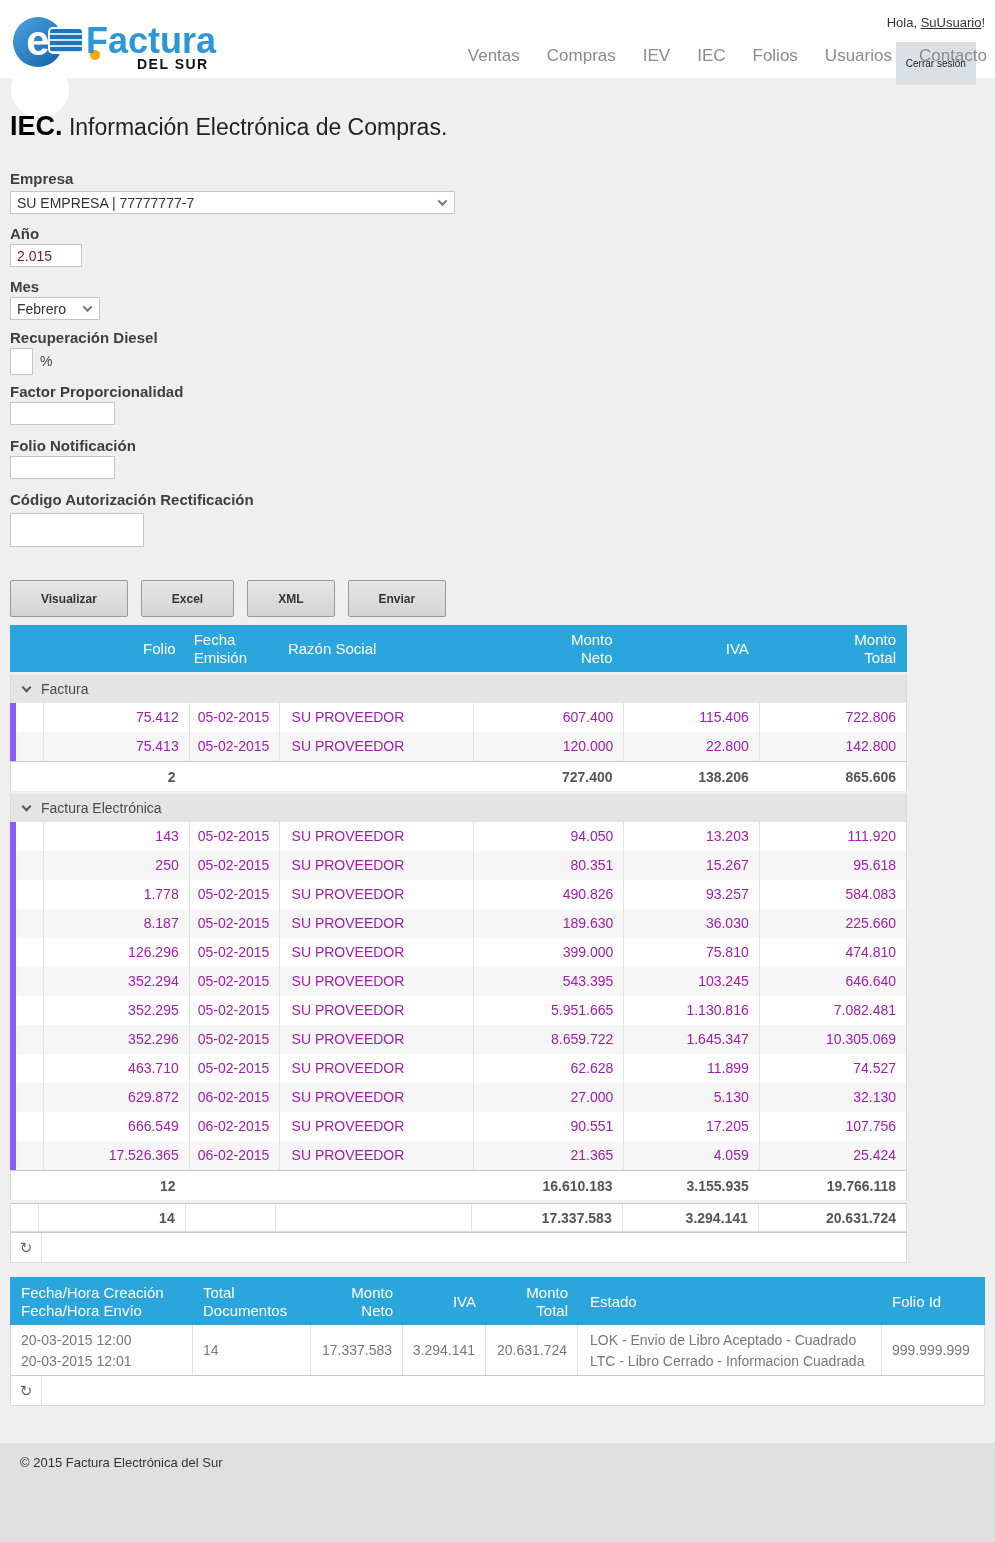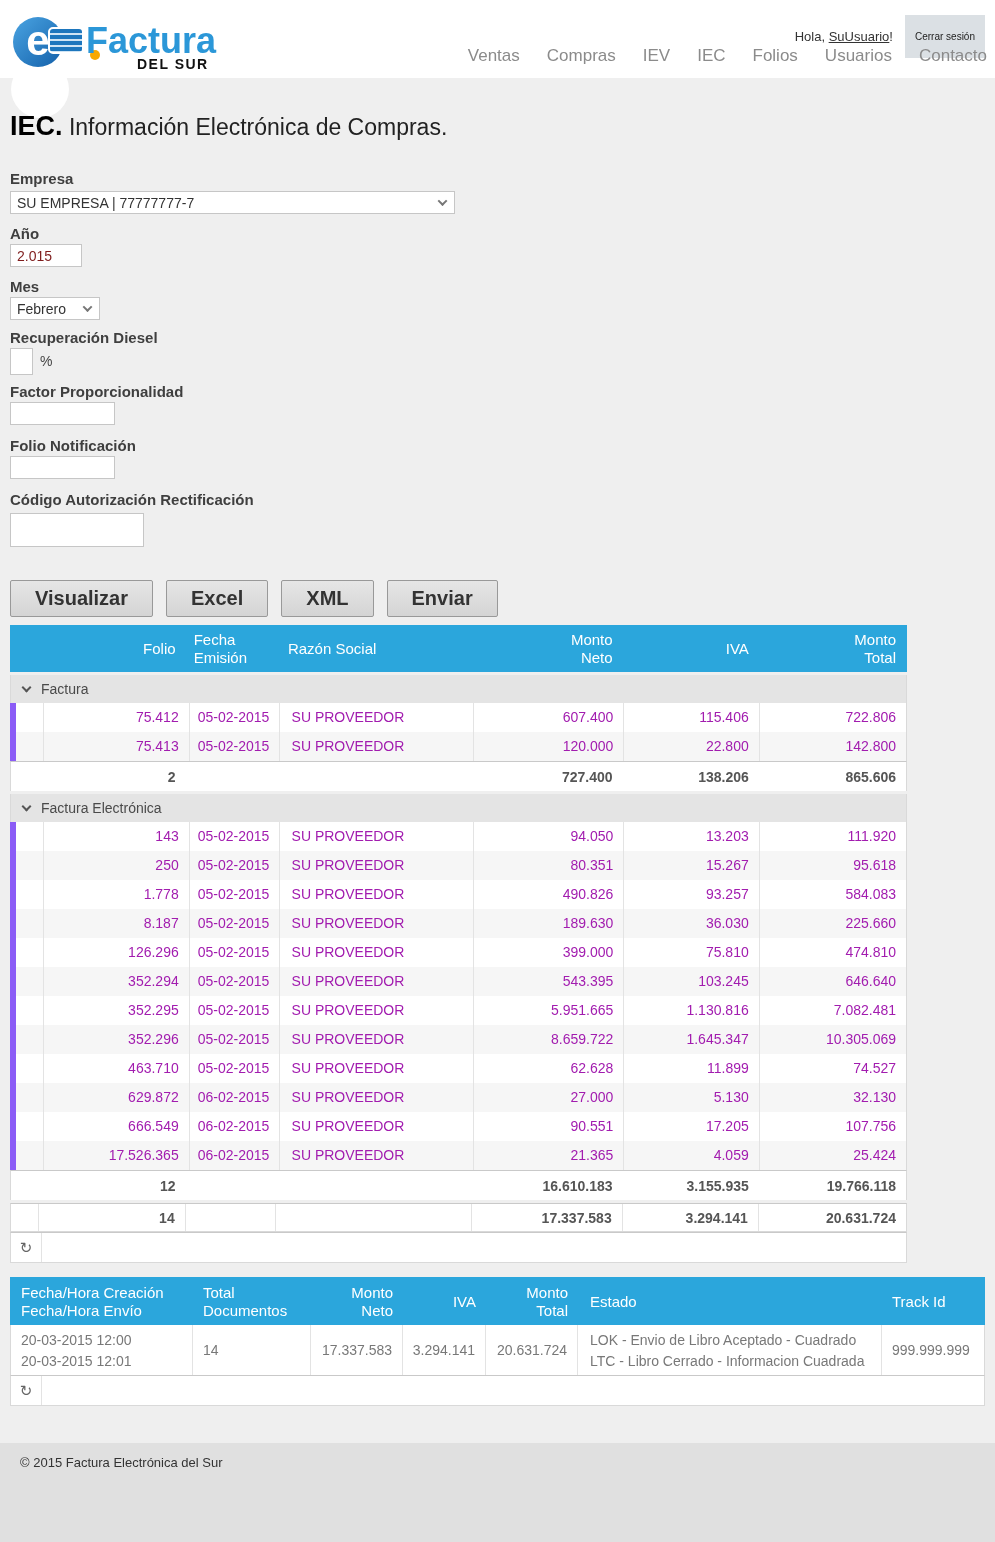--- a/index.html
+++ b/index.html
@@ -13,21 +13,21 @@
   .logo { position: absolute; left: 0; top: 0; width: 260px; height: 78px; }
   .logo-e { position: absolute; left: 13px; top: 17px; width: 50px; height: 50px; border-radius: 50%;
             background: linear-gradient(135deg, #4aa4e2 0%, #1b6ab2 85%); color: #fff;
             font-size: 42px; font-weight: bold; text-align: center; line-height: 47px; }
   .logo-badge { position: absolute; left: 48px; top: 27px; width: 36px; height: 27px; border: 2px solid #fff;
                 border-radius: 5px; background: repeating-linear-gradient(180deg, #1d76bd 0 4px, #cfe4f4 4px 6px); }
   .logo-dot { position: absolute; left: 90px; top: 50px; width: 10px; height: 10px; border-radius: 50%; background: #f7a800; }
   .logo-brand { position: absolute; left: 86px; top: 20px; font-size: 36px; font-weight: bold; color: #2b97d8; letter-spacing: 0px; }
   .logo-sub { position: absolute; left: 137px; top: 56px; font-size: 14px; font-weight: bold; color: #111; letter-spacing: 1.5px; }
 
-  .greeting { position: absolute; top: 15px; right: 10px; display: flex; align-items: center; gap: 12px; font-size: 13px; color: #333; }
+  .greeting { position: absolute; top: 15px; right: 10px; display: flex; align-items: center; gap: 12px; font-size: 13px; color: #333; flex-direction: column; }
   .greeting a { color: #333; text-decoration: underline; cursor: pointer; }
   .logout-btn { background: #dbe0e4; border: none; padding: 16px 10px; font-size: 10px; color: #222;
                 font-family: "Liberation Sans", sans-serif; cursor: pointer; }
 
   .nav { position: absolute; top: 46px; right: 8px; display: flex; gap: 27px; font-size: 17px; color: #8b8b8b; }
   .nav span { cursor: pointer; }
 
   
   .page-title { position: absolute; left: 10px; top: 111px; white-space: nowrap; }
   .page-title .t1 { font-size: 27px; font-weight: bold; color: #000; }
@@ -39,22 +39,22 @@
               font-family: "Liberation Sans", sans-serif; }
   input.fcontrol { padding: 0 6px; height: 23px; }
   .select { display: flex; align-items: center; justify-content: space-between; height: 23px; padding: 0 8px 0 6px;
             color: #333; cursor: pointer; }
   .sel-chev { width: 7px; height: 7px; border-right: 2px solid #777; border-bottom: 2px solid #777;
               transform: rotate(45deg) translate(-1px,-1px); flex: 0 0 auto; }
   .pct { position: absolute; left: 40px; top: 353px; font-size: 14px; color: #444; }
 
   
   .actions { position: absolute; left: 10px; top: 580px; display: flex; gap: 13px; }
-  .btn { height: 37px; padding: 0 24px; background: linear-gradient(#e6e6e6, #d4d4d4); border: 1px solid #999;
-         border-radius: 2px; font-size: 20px; font-weight: bold; color: #333; font-family: "Liberation Sans", sans-serif; cursor: pointer; }
+  .btn { height: 37px; padding: 0 30px; background: linear-gradient(#e6e6e6, #d4d4d4); border: 1px solid #999;
+         border-radius: 2px; font-size: 12px; font-weight: bold; color: #333; font-family: "Liberation Sans", sans-serif; cursor: pointer; }
 
   
   .grid1 { position: absolute; left: 10px; top: 625px; width: 975px; font-size: 14px; }
   .g1-row { display: flex; width: 897px; }
   .g1-head { background: #2ba6dc; border: 1px solid #2ba6dc; border-bottom: none; height: 47px; align-items: center;
              color: #fff; font-size: 15px; }
   .hc { line-height: 18px; }
   .hl { display: block; }
   .c0 { width: 31px; } .c1 { width: 159px; } .c2 { width: 98px; } .c3 { width: 213px; }
   .c4 { width: 164px; } .c5 { width: 148px; } .c6 { width: 160px; }
@@ -388,21 +388,21 @@
           <span class="hl">IVA</span>
         </div>
       <div class="hc d4">
           <span class="hl">Monto</span>
           <span class="hl">Total</span>
         </div>
       <div class="hc d5">
           <span class="hl">Estado</span>
         </div>
       <div class="hc d6">
-          <span class="hl">Track Id</span>
+          <span class="hl">Folio Id</span>
         </div>
     </div>
     <div class="g2-row g2-data">
       <div class="cell d0">
         <div>20-03-2015 12:00</div>
         <div>20-03-2015 12:01</div>
       </div>
       <div class="cell d1">
           <div>14</div>
         </div>

